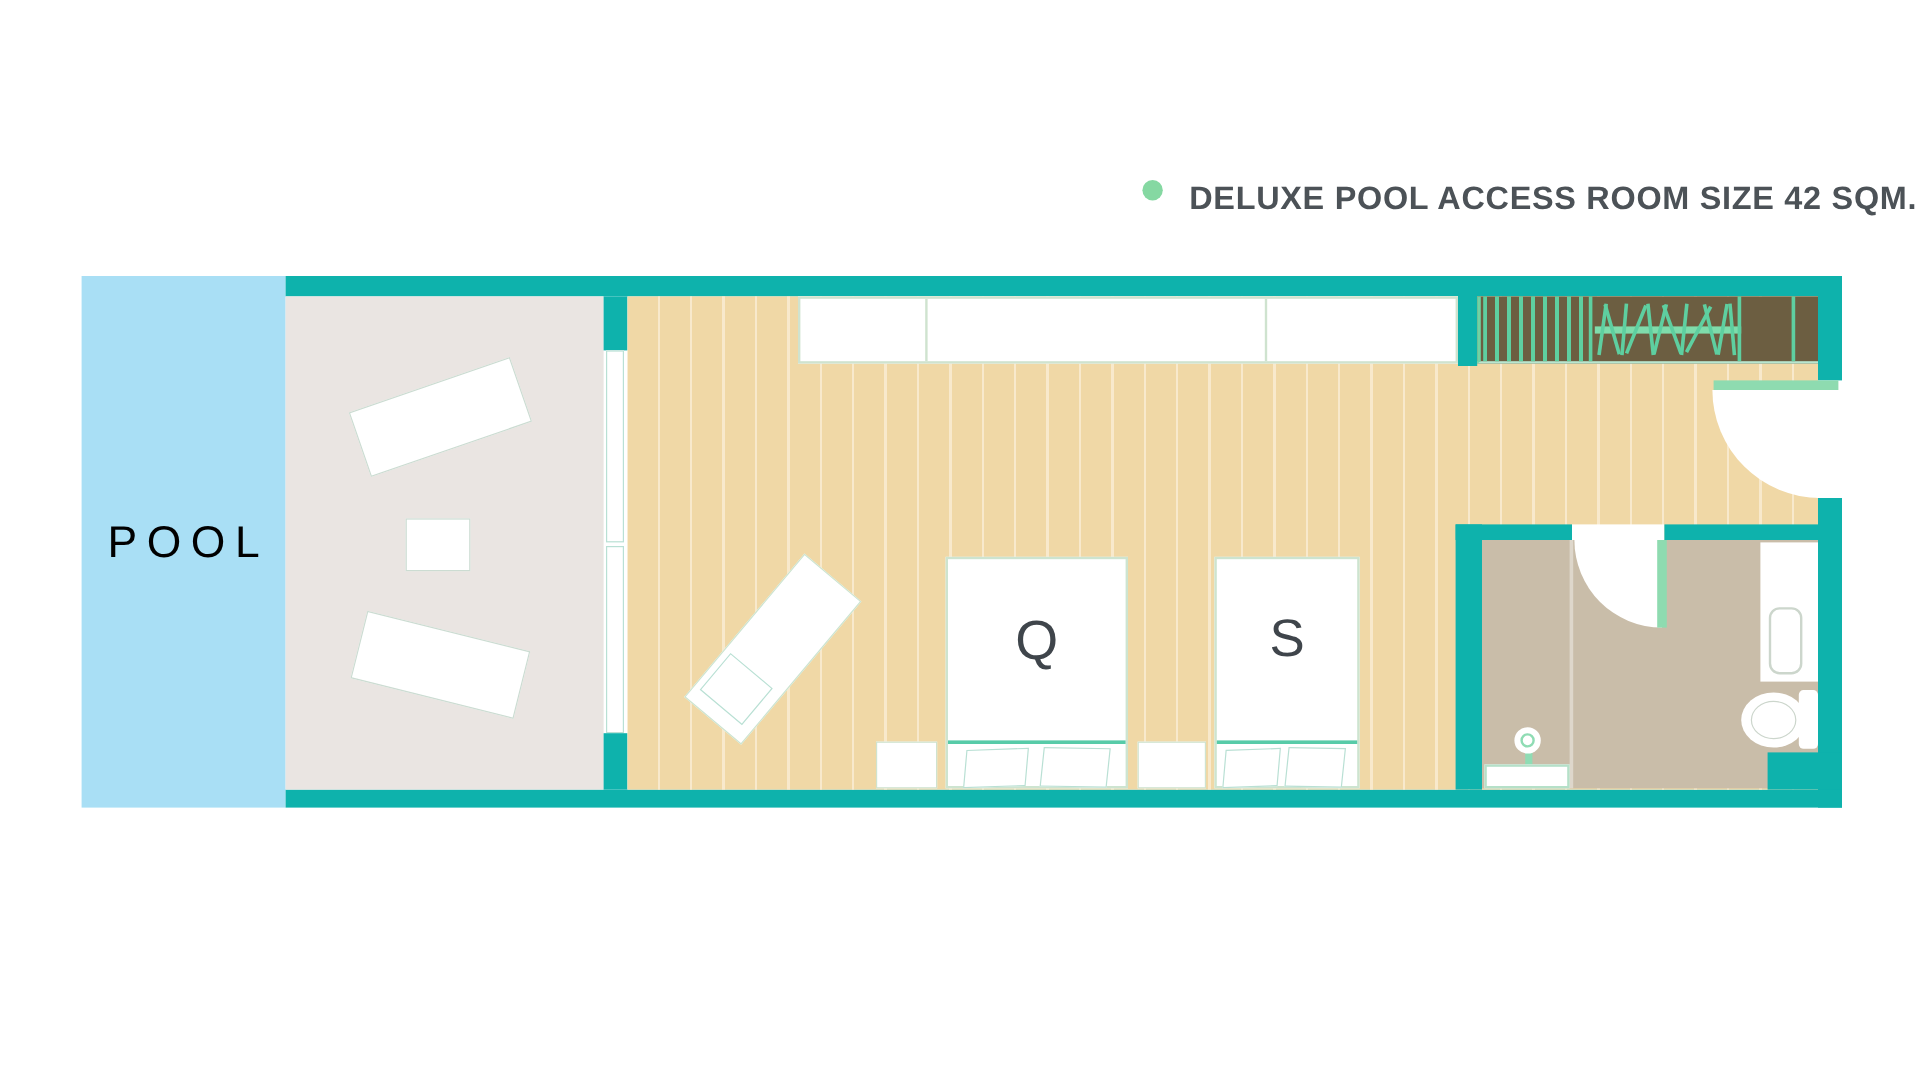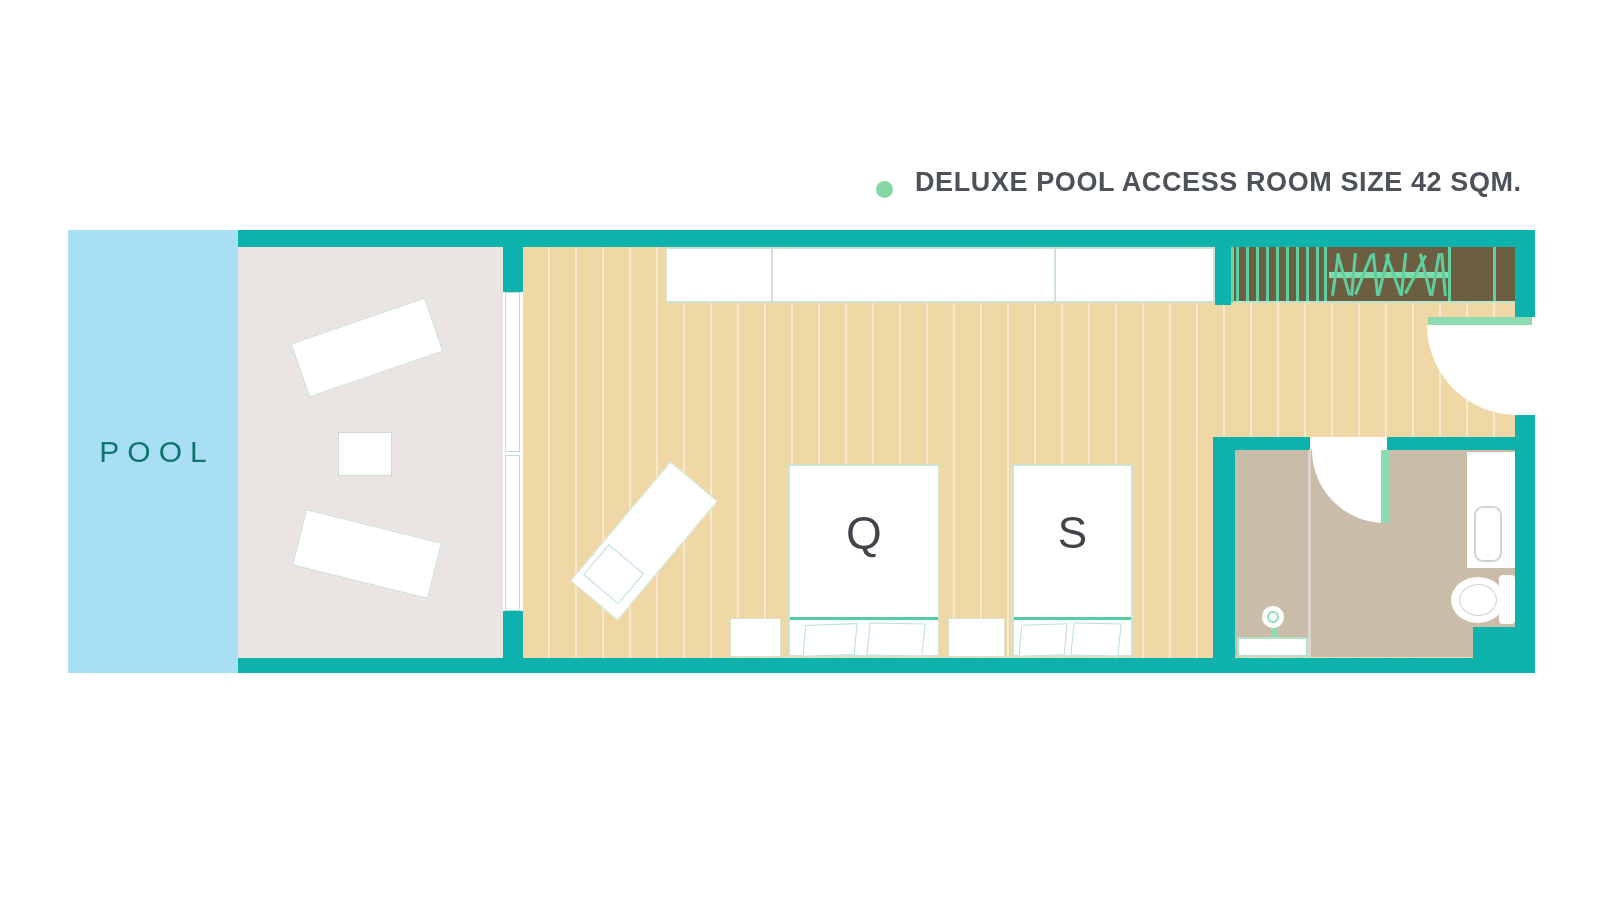--- a/index.html
+++ b/index.html
@@ -3,26 +3,26 @@
 <meta charset="utf-8">
 <style>
   html,body{margin:0;padding:0;background:#ffffff;width:1600px;height:900px;overflow:hidden;
     font-family:"Liberation Sans", sans-serif;}
   #canvas{position:relative;width:1600px;height:900px;background:#fff;}
   .abs{position:absolute;box-sizing:border-box;}
   
   .wall{background:#0eb2ac;}
   .white{background:#ffffff;}
   
-  #legend{top:150px;left:876px;height:48px;display:flex;align-items:flex-end;gap:22px;}
+  #legend{top:150px;left:952px;height:48px;display:flex;align-items:flex-start;gap:22px;}
   #legend .dot{width:17px;height:17px;border-radius:50%;background:#85d8a2;}
   #legend .txt{font-size:27px;font-weight:bold;color:#4c5257;letter-spacing:0.6px;white-space:nowrap;}
   
   #pool{left:68px;top:230px;width:170px;height:443px;background:#a9dff5;display:flex;align-items:center;justify-content:center;}
-  #pool .txt{font-size:30px;font-weight:300;color:#0f766e;letter-spacing:8px;padding-left:8px;}
+  #pool .txt{font-size:37px;font-weight:300;color:#000000;letter-spacing:8px;padding-left:8px;}
   
   #terrace{left:238px;top:247px;width:265px;height:411px;background:#eae5e2;}
   .terr-item{background:#fff;border:1.5px solid #ccdcd2;}
   
   #floor{left:523px;top:247px;width:992px;height:411px;background:#f0d8a6;
     background-image:repeating-linear-gradient(to right, rgba(0,0,0,0) 0 25px, #f8e9cc 25px 27px);}
   
   .cab{background:#fff;border:2px solid #cfe3cf;}
   .cabdiv{background:#cfe3cf;}
   

